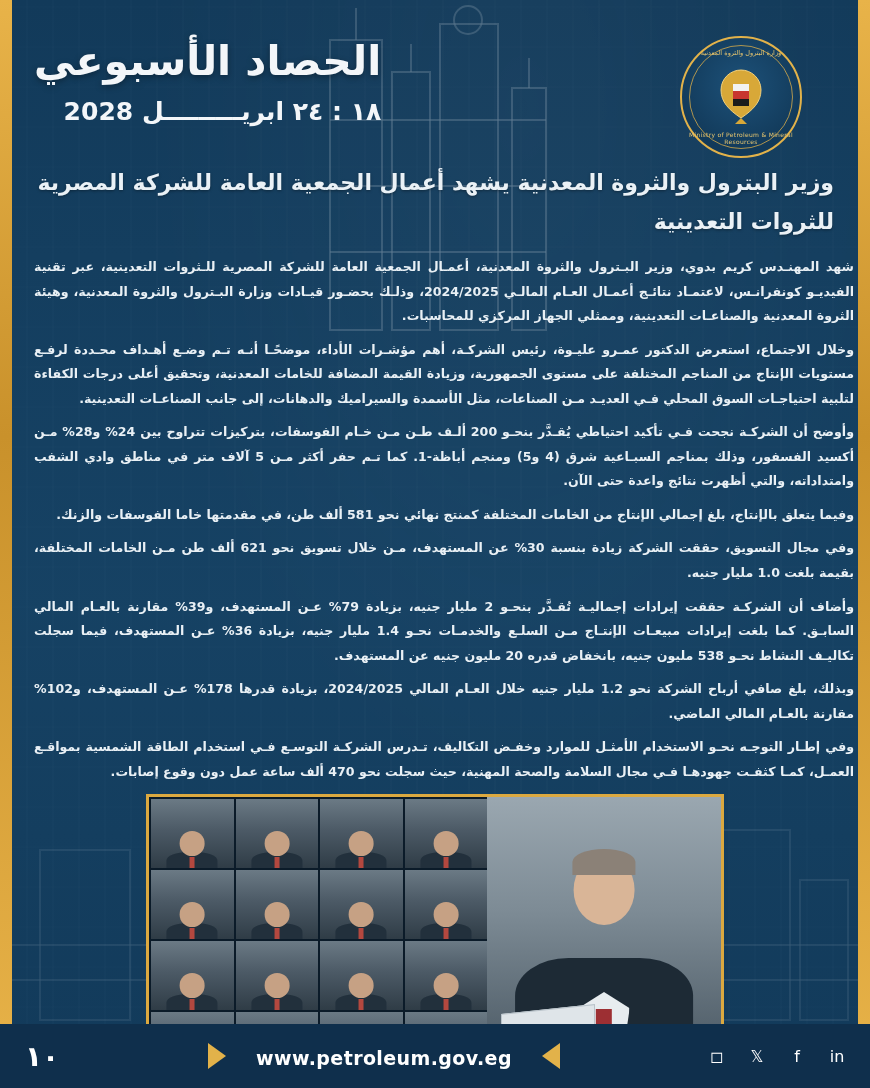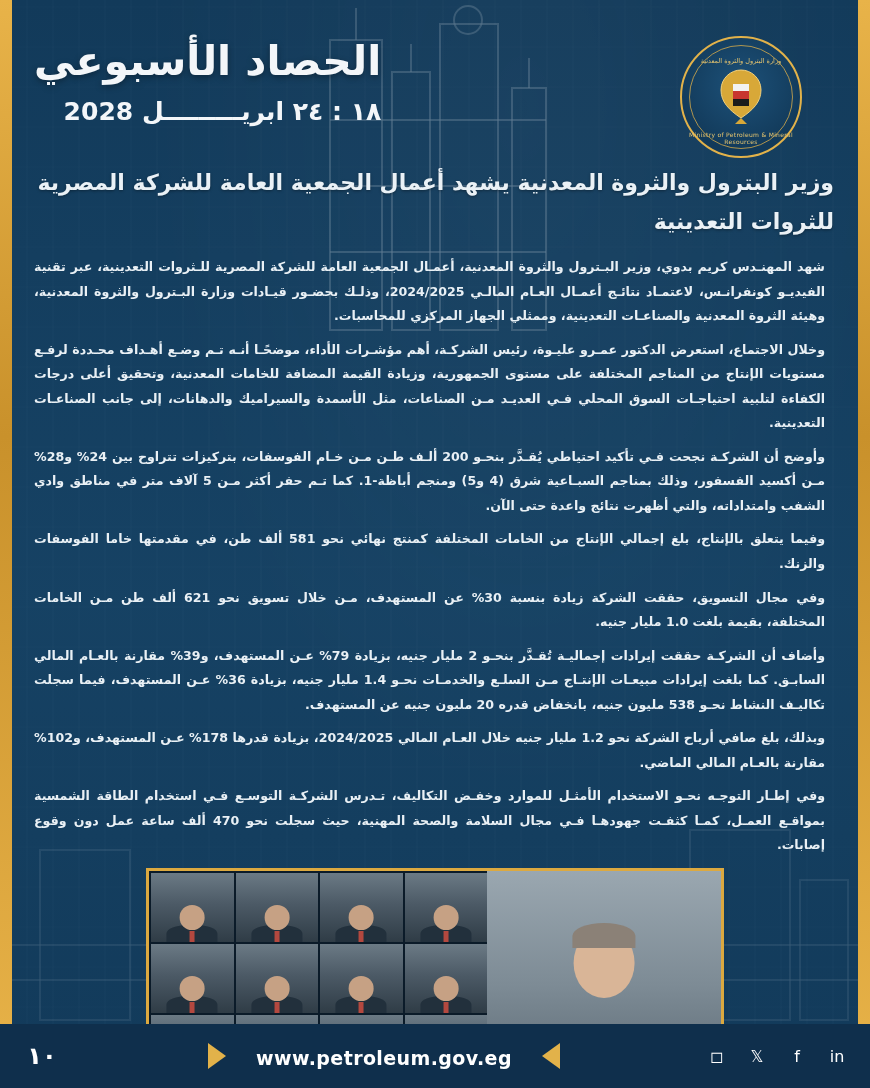--- a/index.html
+++ b/index.html
@@ -61,21 +61,21 @@
   .logo .ring {
     position: absolute; inset: 7px; border-radius: 50%;
     border: 1px solid rgba(226,178,74,0.75);
   }
   .logo .eagle {
     position: absolute; left: 50%; top: 50%; transform: translate(-50%,-50%);
     width: 56px; height: 62px;
   }
   .logo .arabic-top, .logo .arabic-bot {
     position: absolute; left: 0; right: 0; text-align: center;
-    color: #e8c66f; font-size: 6.5px; letter-spacing: 0.3px; margin-top: 8px;
+    color: #e8c66f; font-size: 6.5px; letter-spacing: 0.3px;
   }
   .logo .arabic-top { top: 11px; }
   .logo .arabic-bot { bottom: 11px; font-size: 6px; }
   .title-block { text-align: center; padding-left: 4px; margin-top: 24px; }
   .main-title {
     font-size: 41px; font-weight: bold; color: #f3f6f9;
     letter-spacing: 0.5px; line-height: 1.05; text-shadow: 0 2px 6px rgba(0,0,0,.35);
   }
   .date-row {
     margin-top: 14px; display: flex; align-items: center; gap: 0px;
@@ -93,21 +93,21 @@
     text-align: right;
     color: #eaf1f6;
     font-size: 22px; font-weight: bold; line-height: 1.75;
     padding-right: 2px;
     text-shadow: 0 1px 3px rgba(0,0,0,.35);
   }
 
   
   .body-text {
     position: relative;
-    margin: 14px 45px 0 34px;
+    margin: 14px 16px 0 34px;
     color: #e9f0f5;
     text-align: justify;
     direction: rtl;
     font-size: 12.6px;
     line-height: 1.95;
     letter-spacing: 0.1px;
   }
   .body-text p { margin-bottom: 9px; font-weight: bold; }
 
   
@@ -195,21 +195,21 @@
   .arrow-gold {
     width: 0; height: 0; border-top: 13px solid transparent; border-bottom: 13px solid transparent;
   }
   .arrow-gold.r { border-left: 18px solid #e2b24a; }
   .arrow-gold.l { border-right: 18px solid #e2b24a; }
   .url-text {
     color: #ffffff; font-weight: bold; font-size: 19px; letter-spacing: 0.4px;
     direction: ltr;
   }
   .page-num {
-    color: #ffffff; font-size: 24px; font-weight: bold; letter-spacing: 1px;
+    color: #ffffff; font-size: 28px; font-weight: bold; letter-spacing: 1px;
     min-width: 40px; text-align: center;
   }
 </style>
 </head>
 <body>
 
 <div class="page">
 
   <div class="bg-art"></div>
 

